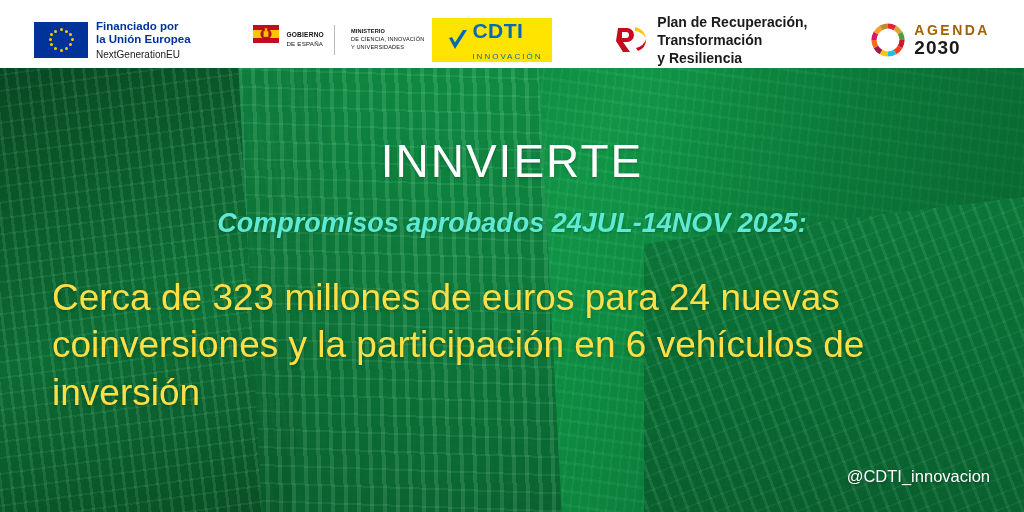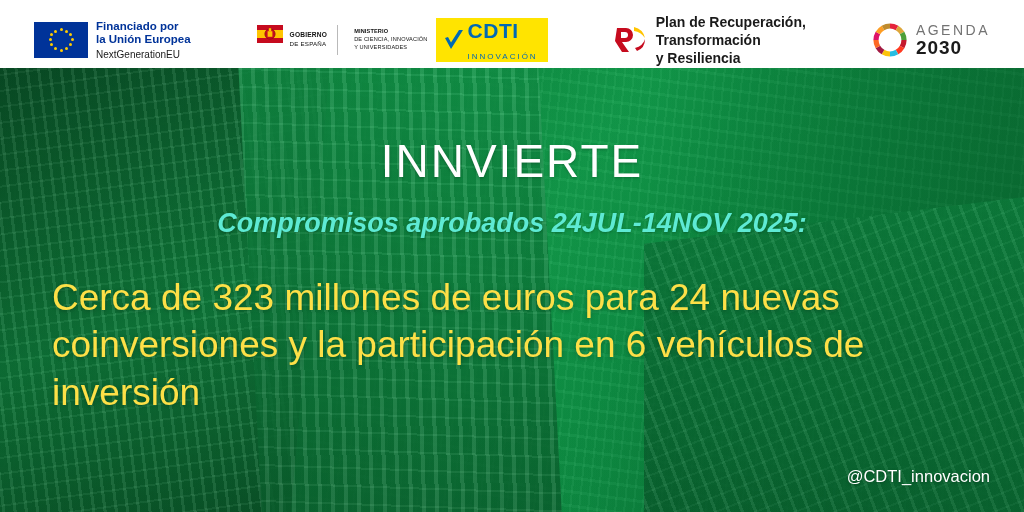--- a/index.html
+++ b/index.html
@@ -109,21 +109,21 @@
   }
   .min-names {
     font-size: 5.6px;
     line-height: 1.4;
     color: #111111;
     letter-spacing: 0.15px;
   }
   .min-names .b { font-weight: bold; display:block; }
   .cdti-box {
     background: #FFE400;
-    padding: 6px 10px 6px 8px;
+    padding: 6px 10px 6px 16px;
     display: flex;
     align-items: center;
     gap: 4px;
     height: 44px;
     box-sizing: border-box;
   }
   .cdti-check {
     width: 20px;
     height: 22px;
     flex: none;
@@ -175,23 +175,23 @@
   .sdg-wheel {
     width: 36px;
     height: 36px;
     flex: none;
   }
   .agenda-text {
     line-height: 1;
   }
   .agenda-text .a {
     font-size: 14px;
-    font-weight: normal;
+    font-weight: bold;
     letter-spacing: 2.5px;
-    color: #737373;
+    color: #a16207;
     display: block;
   }
   .agenda-text .b {
     font-size: 19px;
     font-weight: bold;
     letter-spacing: 1px;
     color: #1a1a1a;
     display: block;
     margin-top: 1px;
   }

